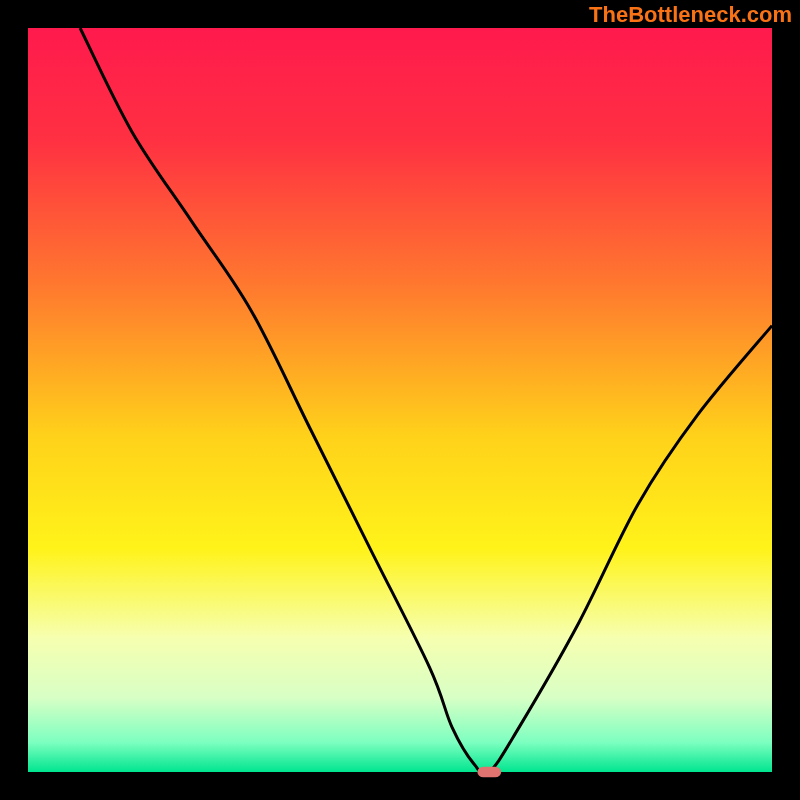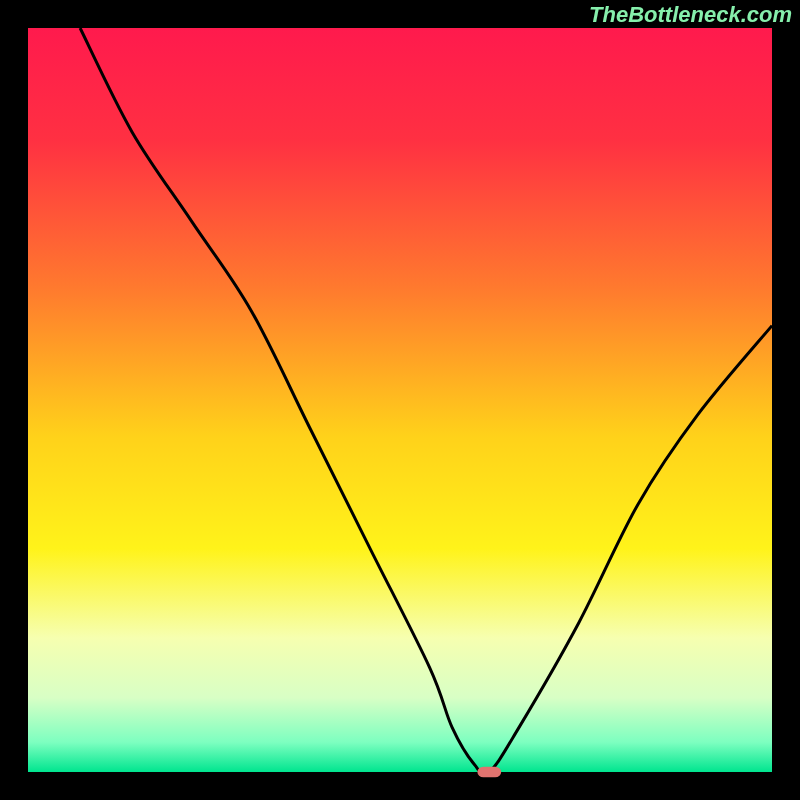--- a/index.html
+++ b/index.html
@@ -14,25 +14,24 @@
   .frame {
     position: relative;
     width: 800px;
     height: 800px;
     background: #000;
   }
   .attribution {
     position: absolute;
     top: 2px;
     right: 8px;
-    color: #86efac;
+    color: #f97316;
     font-size: 22px;
     font-weight: bold;
     z-index: 10;
-    font-style: italic;
   }
   svg {
     position: absolute;
     top: 0;
     left: 0;
   }
 </style>
 </head>
 <body>
 

